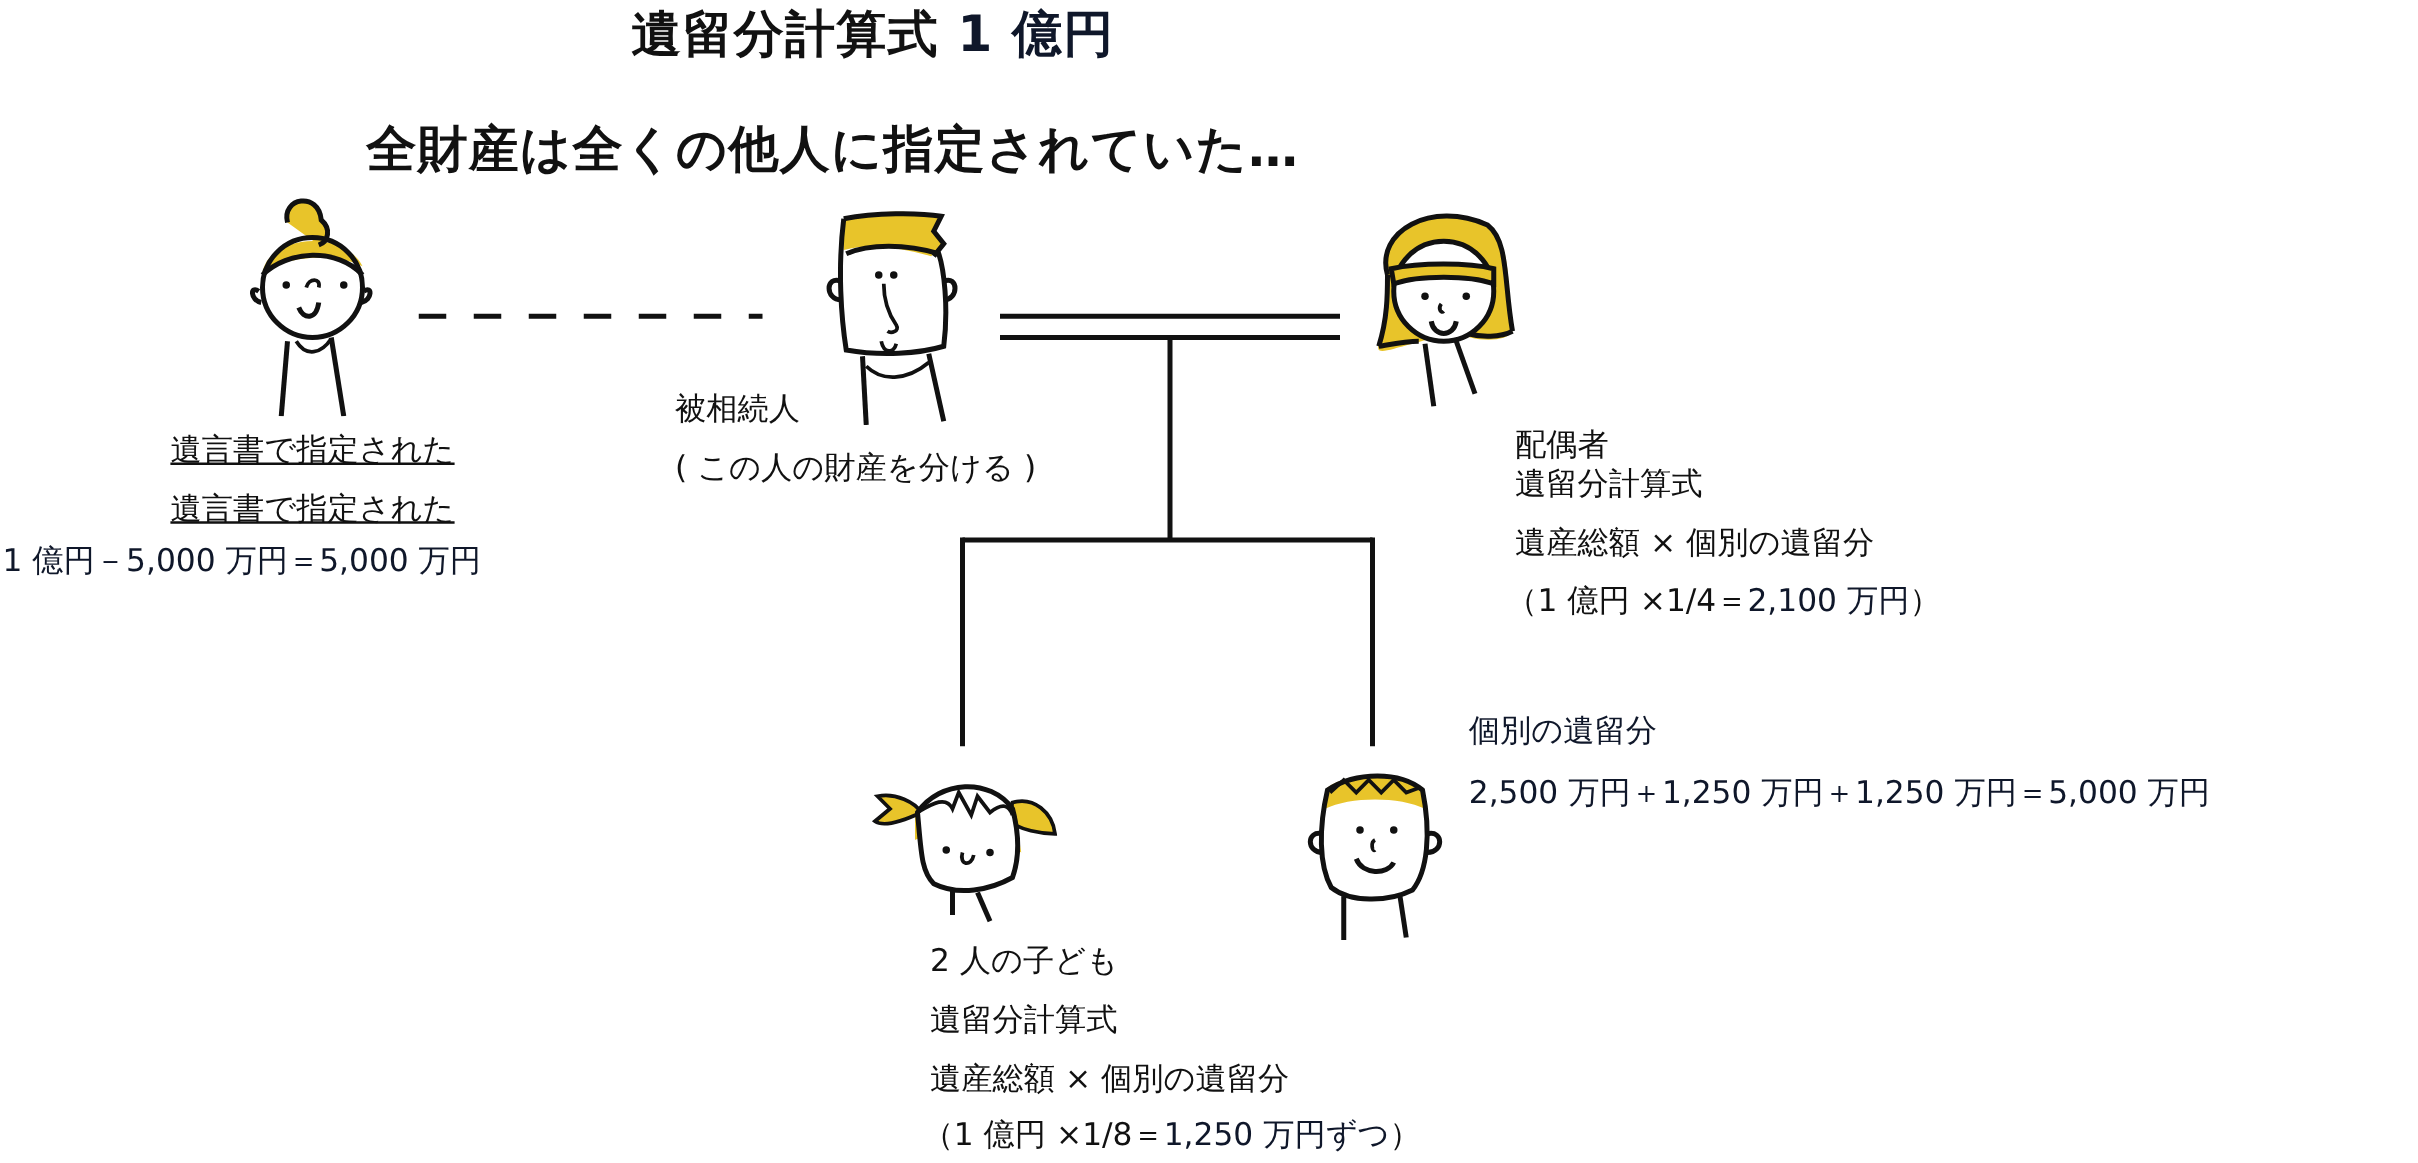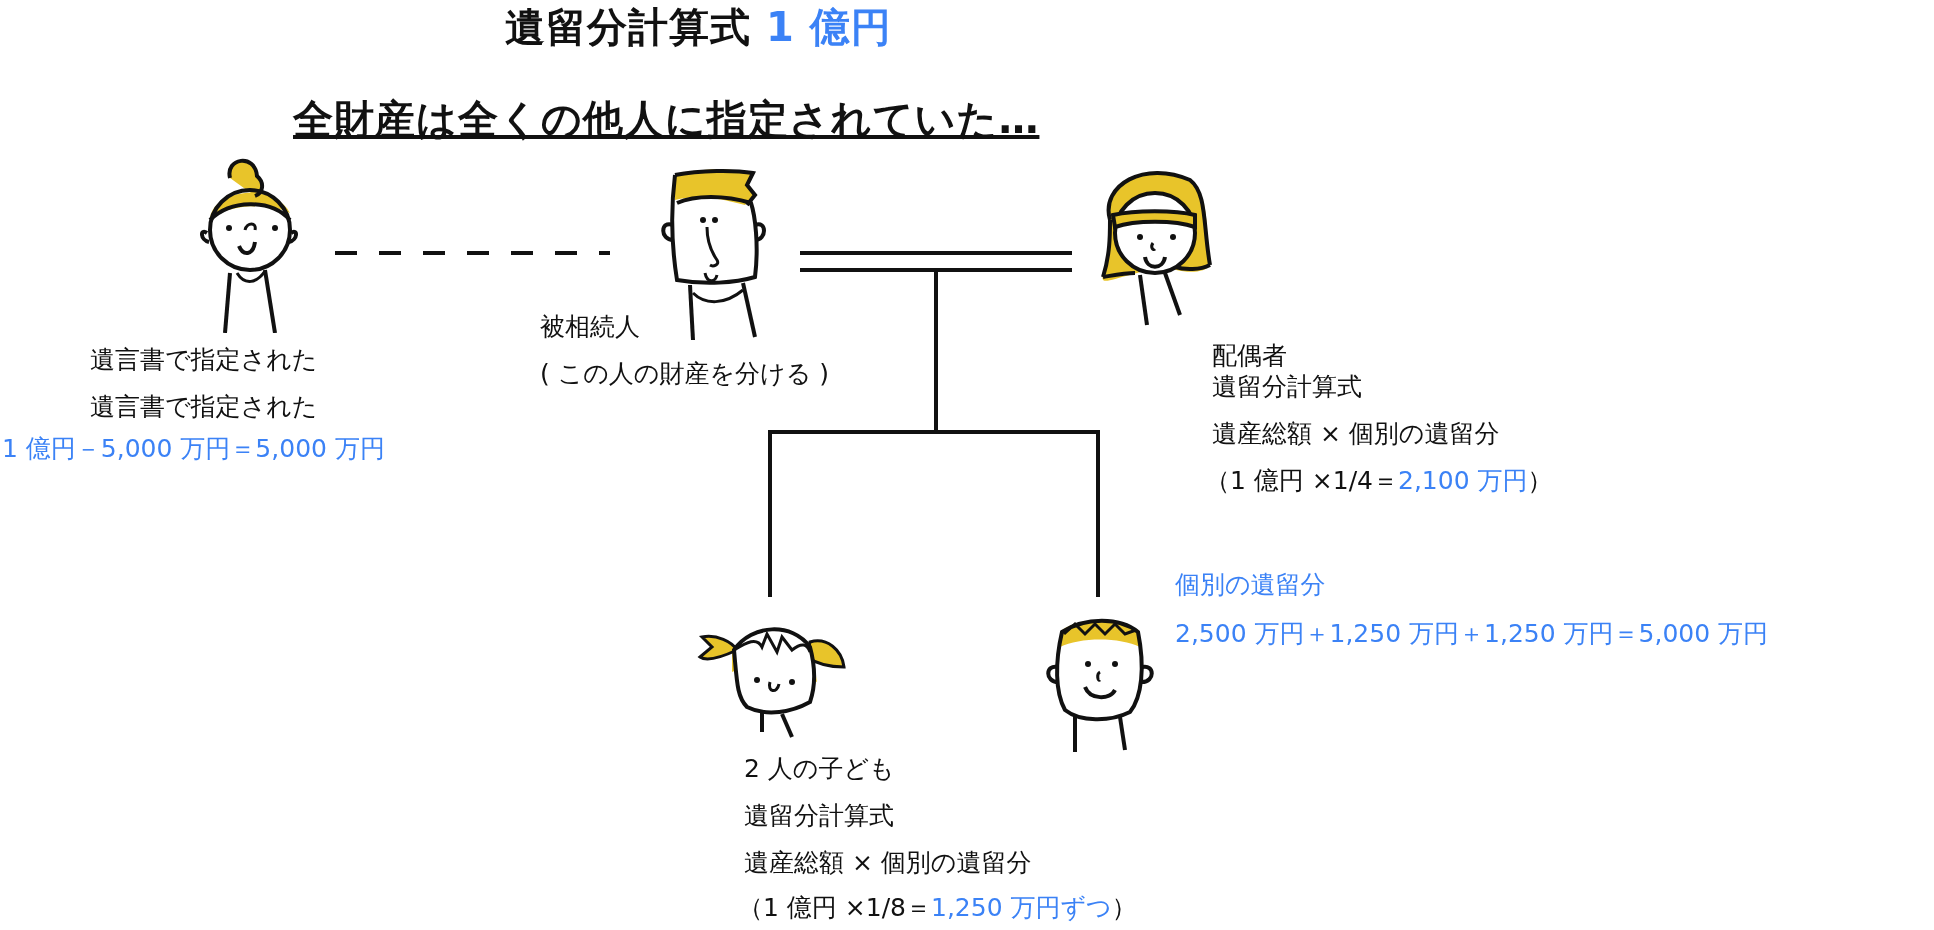--- a/index.html
+++ b/index.html
@@ -1,32 +1,32 @@
 <!DOCTYPE html>
 <html><head>
 <meta charset="utf-8">
 <style>
   html, body { margin:0; padding:0; background:#ffffff; }
   body { width:1934px; height:930px; position:relative; overflow:hidden;
          font-family:"DejaVu Sans", "Liberation Sans", sans-serif; color:#111; }
   .abs { position:absolute; }
   .title { font-weight:bold; font-size:40px; letter-spacing:1px; white-space:nowrap; }
-  .red { color:#3b82f6; }
+  .red { color:#0f172a; }
   .txt { font-size:25px; line-height:48px; white-space:nowrap; }
-  .center { text-align:left; }
+  .center { text-align:center;text-decoration:underline; }
   svg.lines { position:absolute; left:0; top:0; }
 </style>
 </head>
 <body>
 
 <div class="abs title" style="left:505px; top:0px;">
   <span>遺留分計算式</span>
   <span class="red">1 億円</span>
 </div>
-<div class="abs title" style="left:293px; top:92px;text-decoration:underline;">全財産は全くの他人に指定されていた…</div>
+<div class="abs title" style="left:293px; top:92px;">全財産は全くの他人に指定されていた…</div>
 
 <svg class="lines" width="1934" height="930">
 
   <line x1="335" y1="253" x2="610" y2="253" stroke="#111" stroke-width="4" stroke-dasharray="22,22"></line>
 
   <line x1="800" y1="253" x2="1072" y2="253" stroke="#111" stroke-width="4"></line>
   <line x1="800" y1="270" x2="1072" y2="270" stroke="#111" stroke-width="4"></line>
 
   <line x1="936" y1="270" x2="936" y2="432" stroke="#111" stroke-width="4"></line>
 

